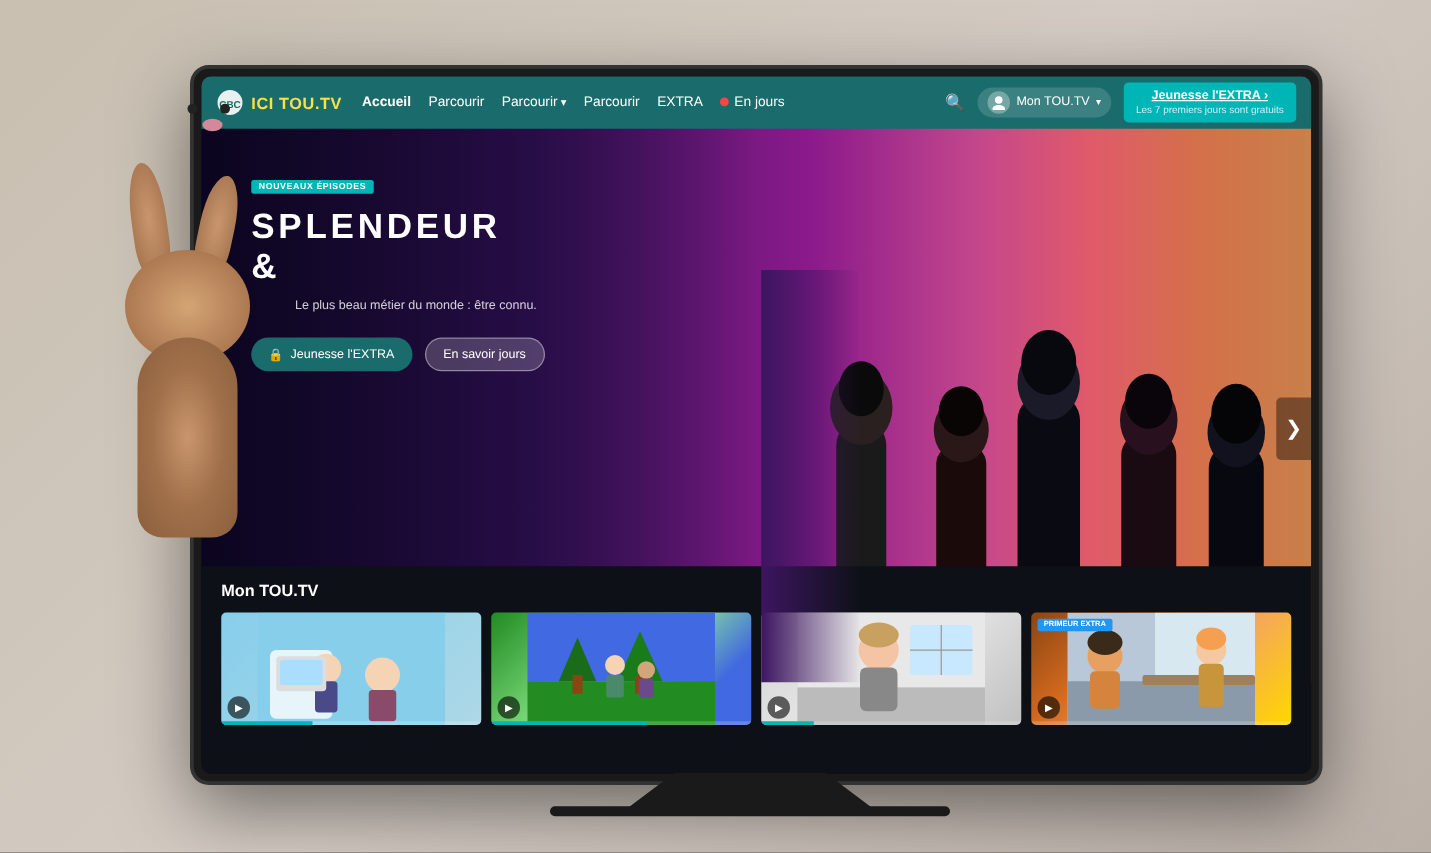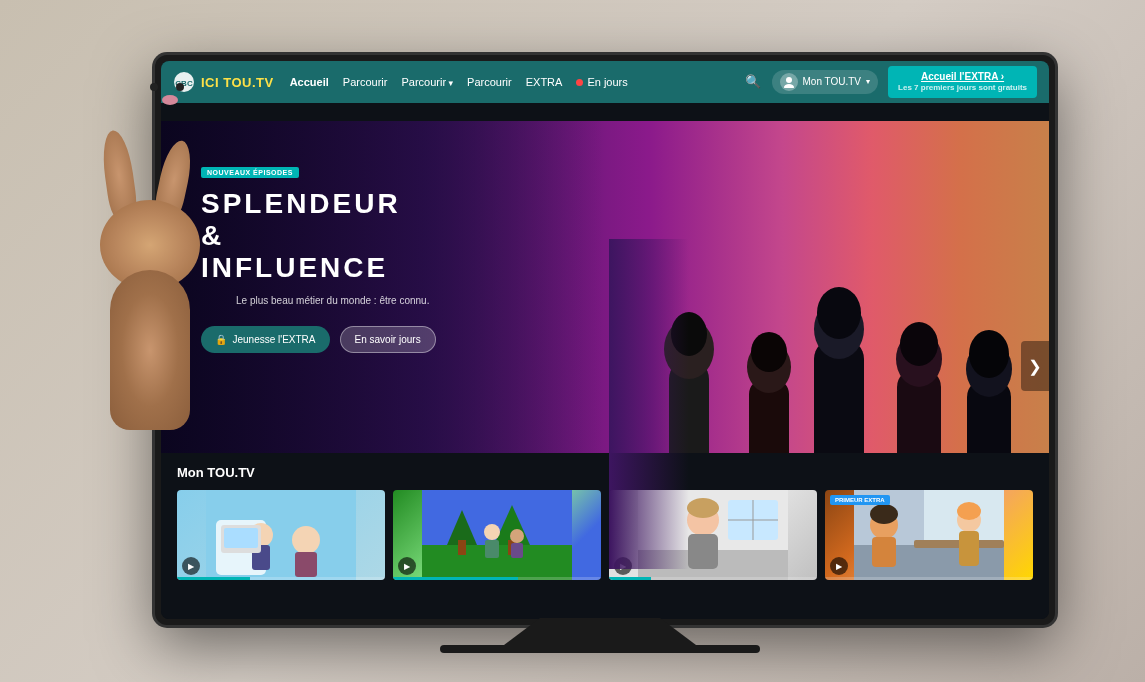--- a/index.html
+++ b/index.html
@@ -169,21 +169,21 @@
       padding: 4px 10px;
       border-radius: 4px;
       cursor: pointer;
       text-align: center;
       line-height: 1.3;
     }
 
     
     .hero {
       position: absolute;
-      top: 60px;
+      top: 37px;
       left: 0;
       right: 0;
       height: 448px;
       background: linear-gradient(to right, #1a0a2e 0%, #3d1560 30%, #8b1a8b 55%, #c4478c 70%, #e05a6a 80%, #d4704a 90%, #c8804a 100%);
       overflow: hidden;
     }
 
     .hero-left-gradient {
       position: absolute;
       left: 0;
@@ -463,21 +463,20 @@
     .extra-link {
       color: white;
       font-size: 10px;
       font-weight: bold;
       text-decoration: underline;
     }
 
     .extra-sub {
       color: rgba(255,255,255,0.8);
       font-size: 8px;
-      font-weight: bold;
     }
 
     
     .thumb-inner {
       width: 100%;
       height: 100%;
       display: flex;
       align-items: center;
       justify-content: center;
       font-size: 30px;
@@ -545,21 +544,21 @@
           <div class="user-avatar">
             <svg width="12" height="12" viewBox="0 0 12 12">
               <circle cx="6" cy="4" r="3" fill="white"></circle>
               <ellipse cx="6" cy="11" rx="5" ry="3" fill="white"></ellipse>
             </svg>
           </div>
           <span>Mon TOU.TV</span>
           <span style="font-size:8px;">▾</span>
         </div>
         <div class="extra-cta">
-          <div class="extra-link">Accueil l'EXTRA ›</div>
+          <div class="extra-link">Jeunesse l'EXTRA ›</div>
           <div class="extra-sub">Les 7 premiers jours sont gratuits</div>
         </div>
       </div>
     </nav>
 
     <div class="hero">
       <div class="hero-left-gradient"></div>
 
       <div class="people-group">
         <div class="people-fade"></div>
@@ -592,21 +591,20 @@
           <ellipse cx="310" cy="105" rx="19" ry="22" fill="#0a050a"></ellipse>
           <ellipse cx="380" cy="115" rx="20" ry="24" fill="#050508"></ellipse>
         </svg>
       </div>
 
       <div class="hero-content">
         <div class="nouveaux-badge">NOUVEAUX ÉPISODES</div>
         <div class="hero-title">
           <div>SPLENDEUR</div>
           <div>&amp;</div>
-          <div>INFLUENCE</div>
         </div>
         <div class="hero-subtitle">Le plus beau métier du monde : être connu.</div>
         <div class="hero-buttons">
           <button class="btn-essayer">
             <span>🔒</span>
             <span>Jeunesse l'EXTRA</span>
           </button>
           <button class="btn-savoir">En savoir jours</button>
         </div>
       </div>

